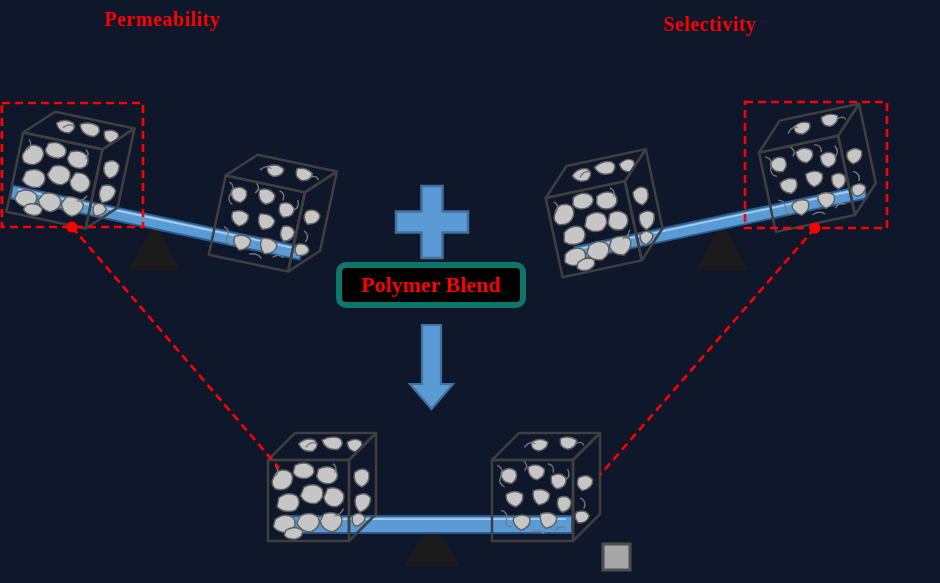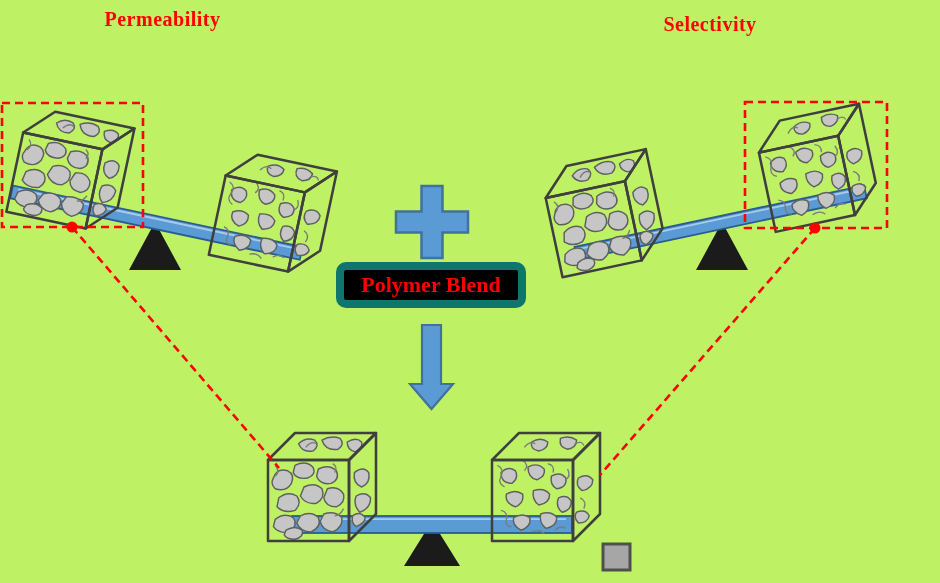--- a/index.html
+++ b/index.html
@@ -1,24 +1,24 @@
 <!DOCTYPE html>
 <html><head>
 <meta charset="utf-8">
 <style>
   html,body{margin:0;padding:0;background:#000;}
-  .stage{position:relative;width:940px;height:583px;background:#bef264;overflow:hidden;
+  .stage{position:relative;width:940px;height:583px;background:#0f172a;overflow:hidden;
          font-family:"Liberation Serif", serif;}
   .stage svg{position:absolute;left:0;top:0;}
   .lbl{position:absolute;color:#ff0000;font-weight:bold;font-size:20px;text-align:center;
        letter-spacing:0.5px;}
   .lbl-perm{left:85px;top:8px;width:155px;}
   .lbl-sel{left:635px;top:13px;width:150px;}
   .blend-box{position:absolute;left:336px;top:262px;width:190px;height:46px;box-sizing:border-box;
-       border:8px solid #0f766e;border-radius:10px;background:#000;display:flex;align-items:center;
+       border:6px solid #0f766e;border-radius:10px;background:#000;display:flex;align-items:center;
        justify-content:center;color:#ff0000;font-weight:bold;font-size:22px;}
   .dashed{fill:none;stroke:#ff0000;stroke-width:2.6;stroke-dasharray:8 5;}
 </style>
 </head>
 <body>
 
 <div class="stage">
 
 <svg width="940" height="583" viewBox="0 0 940 583">
   <defs>

